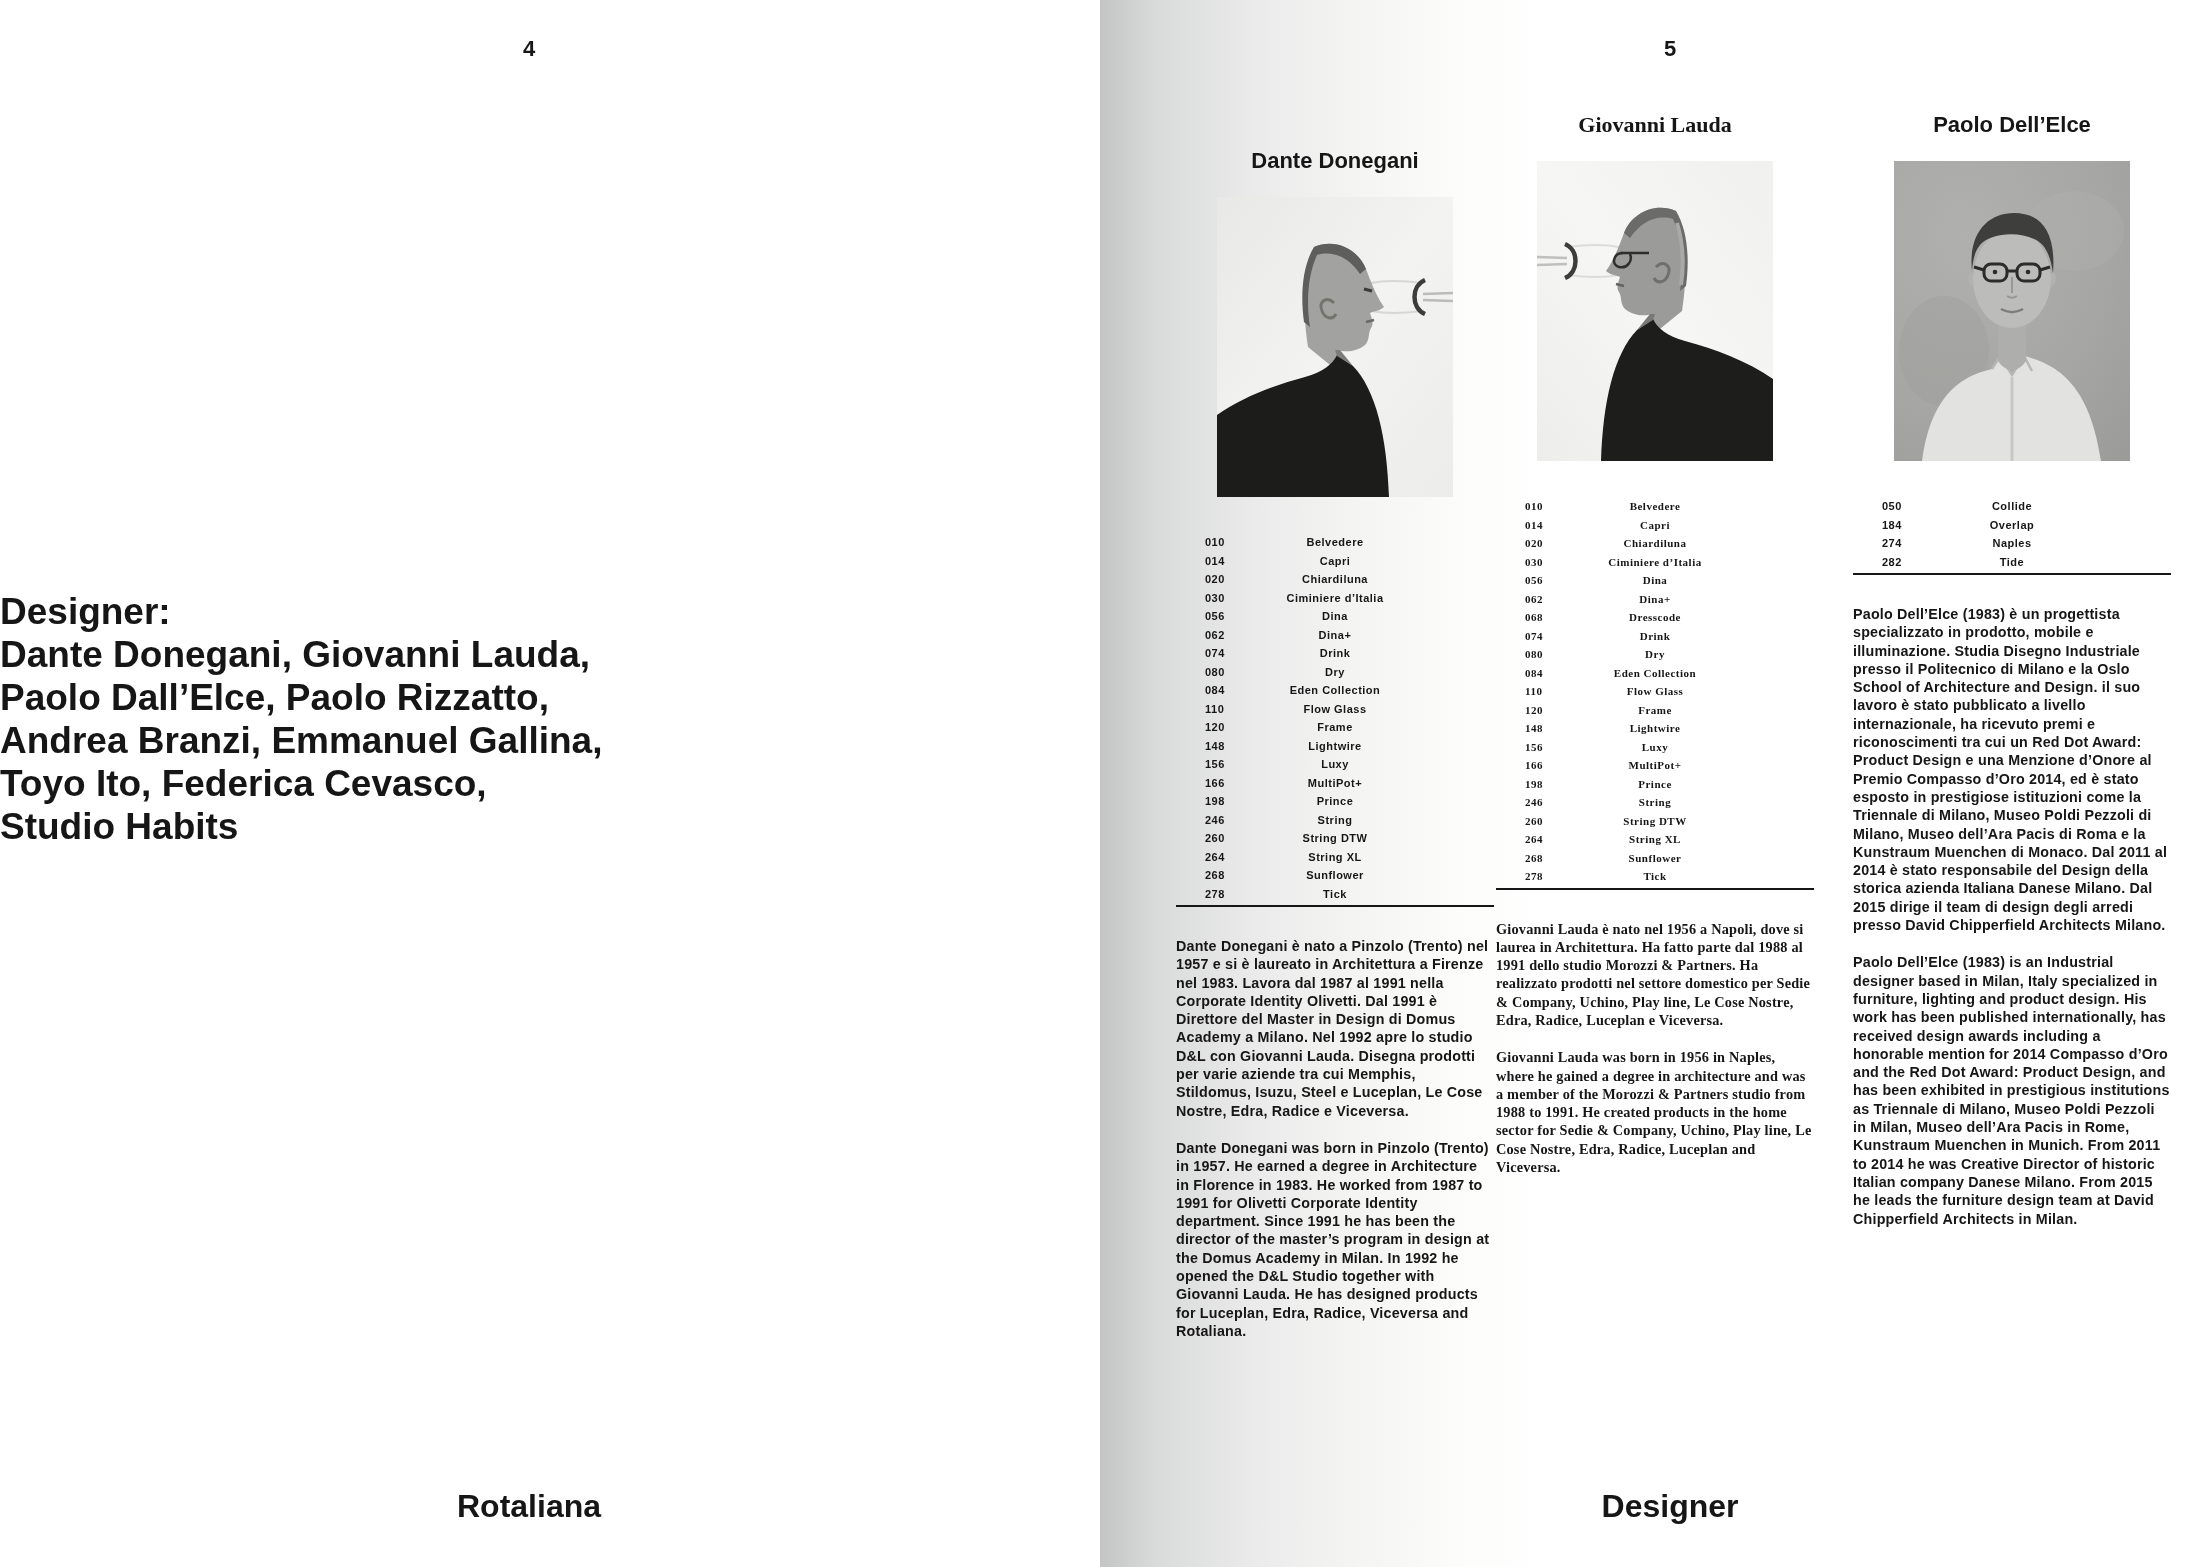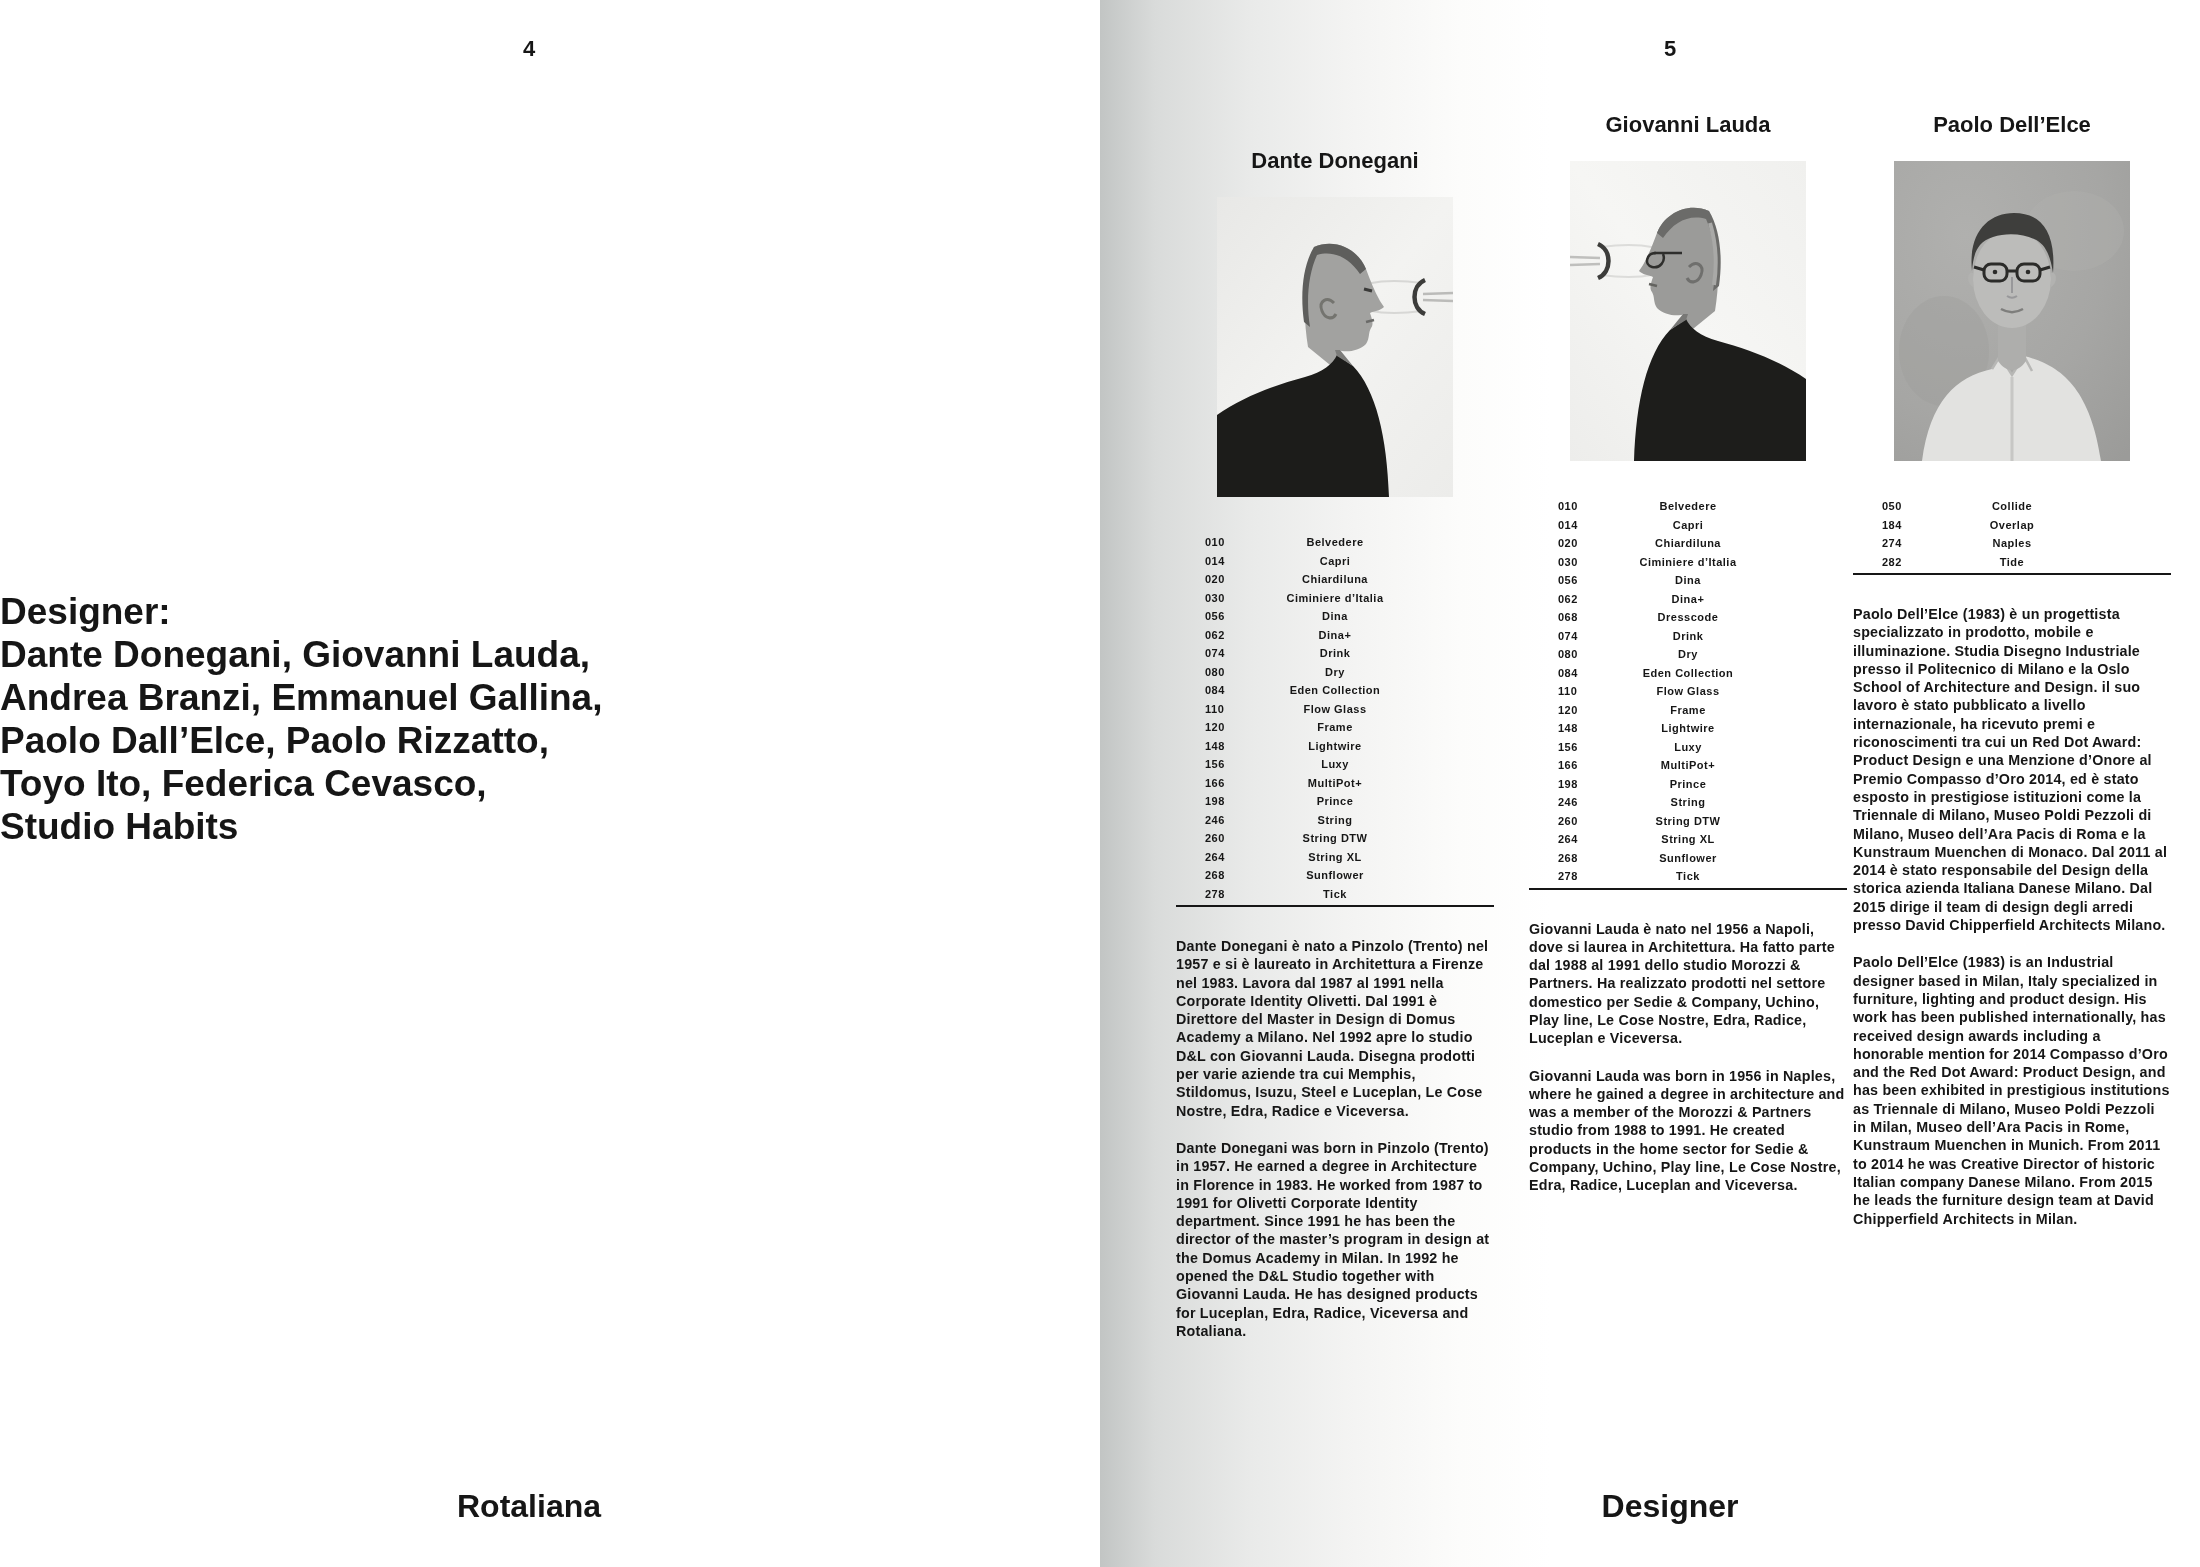--- a/index.html
+++ b/index.html
@@ -28,21 +28,21 @@
   }
   .page-left .footer{left:529px;}
   .page-right .footer{left:570px;}
   .title{
     position:absolute;top:590px;left:0;width:1058px;margin:0;
     text-align:left;font-size:37px;line-height:43px;font-weight:700;
   }
   .columns{position:absolute;top:0;left:0;width:1100px;height:1567px;}
   .col{position:absolute;top:0;width:318px;}
   .col:nth-child(1){left:76px;margin-top:36px;}
-  .col:nth-child(2){left:429px;}
+  .col:nth-child(2){left:396px;font-family:Liberation Serif, serif;}
   .col:nth-child(3){left:753px;}
   .designer-name{
     margin:112px 0 0;text-align:center;
     font-size:22px;line-height:26px;font-weight:700;
   }
   .photo{margin:23px auto 0;width:236px;height:300px;overflow:hidden;}
   .photo svg{display:block;width:236px;height:300px;}
   .products{margin-top:36px;}
   .prow{position:relative;height:18.5px;line-height:18.5px;
     font-size:11px;font-weight:700;letter-spacing:0.5px;}
@@ -58,22 +58,22 @@
 </head>
 <body>
 
 <div class="spread">
 
   <section class="page page-left">
     <div class="page-number">4</div>
     <h1 class="title">
         <div>Designer:</div>
         <div>Dante Donegani, Giovanni Lauda,</div>
+        <div>Paolo Dall’Elce, Paolo Rizzatto,</div>
         <div>Andrea Branzi, Emmanuel Gallina,</div>
-        <div>Paolo Dall’Elce, Paolo Rizzatto,</div>
         <div>Toyo Ito, Federica Cevasco,</div>
         <div>Studio Habits</div>
       </h1>
     <div class="footer">Rotaliana</div>
   </section>
 
   <section class="page page-right">
     <div class="page-number">5</div>
     <div id="columns" class="columns">
   <article class="col">

